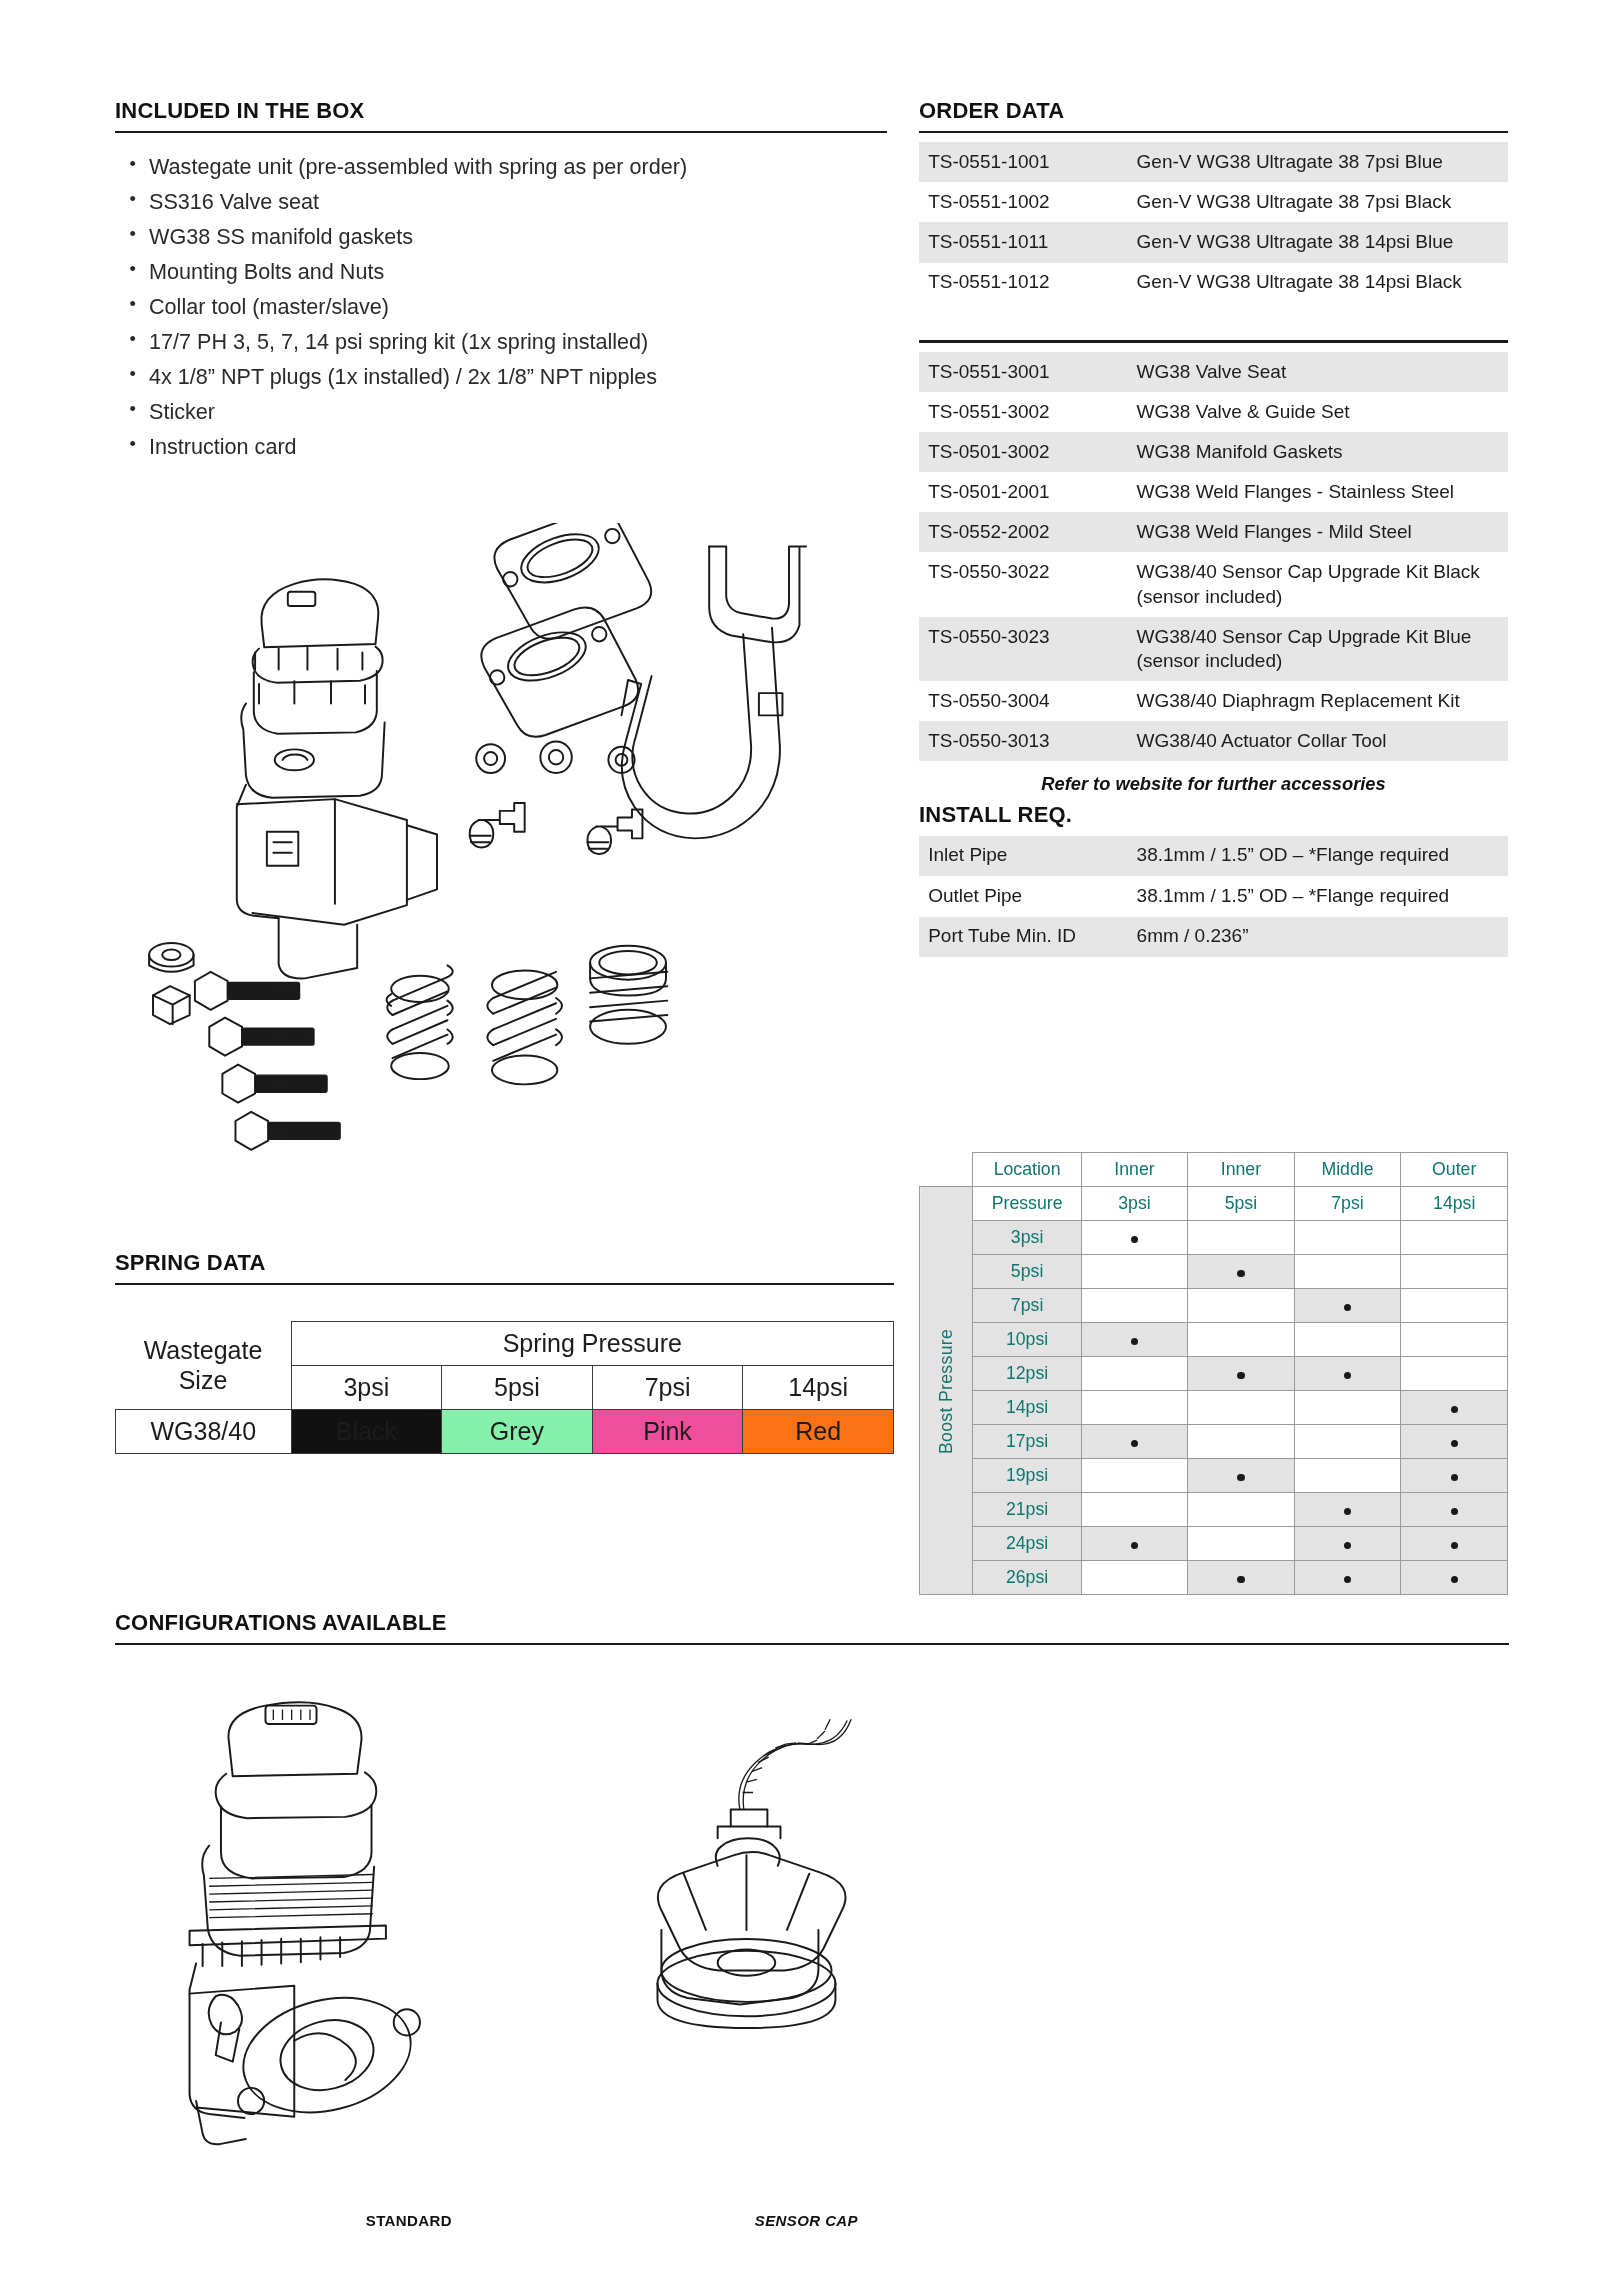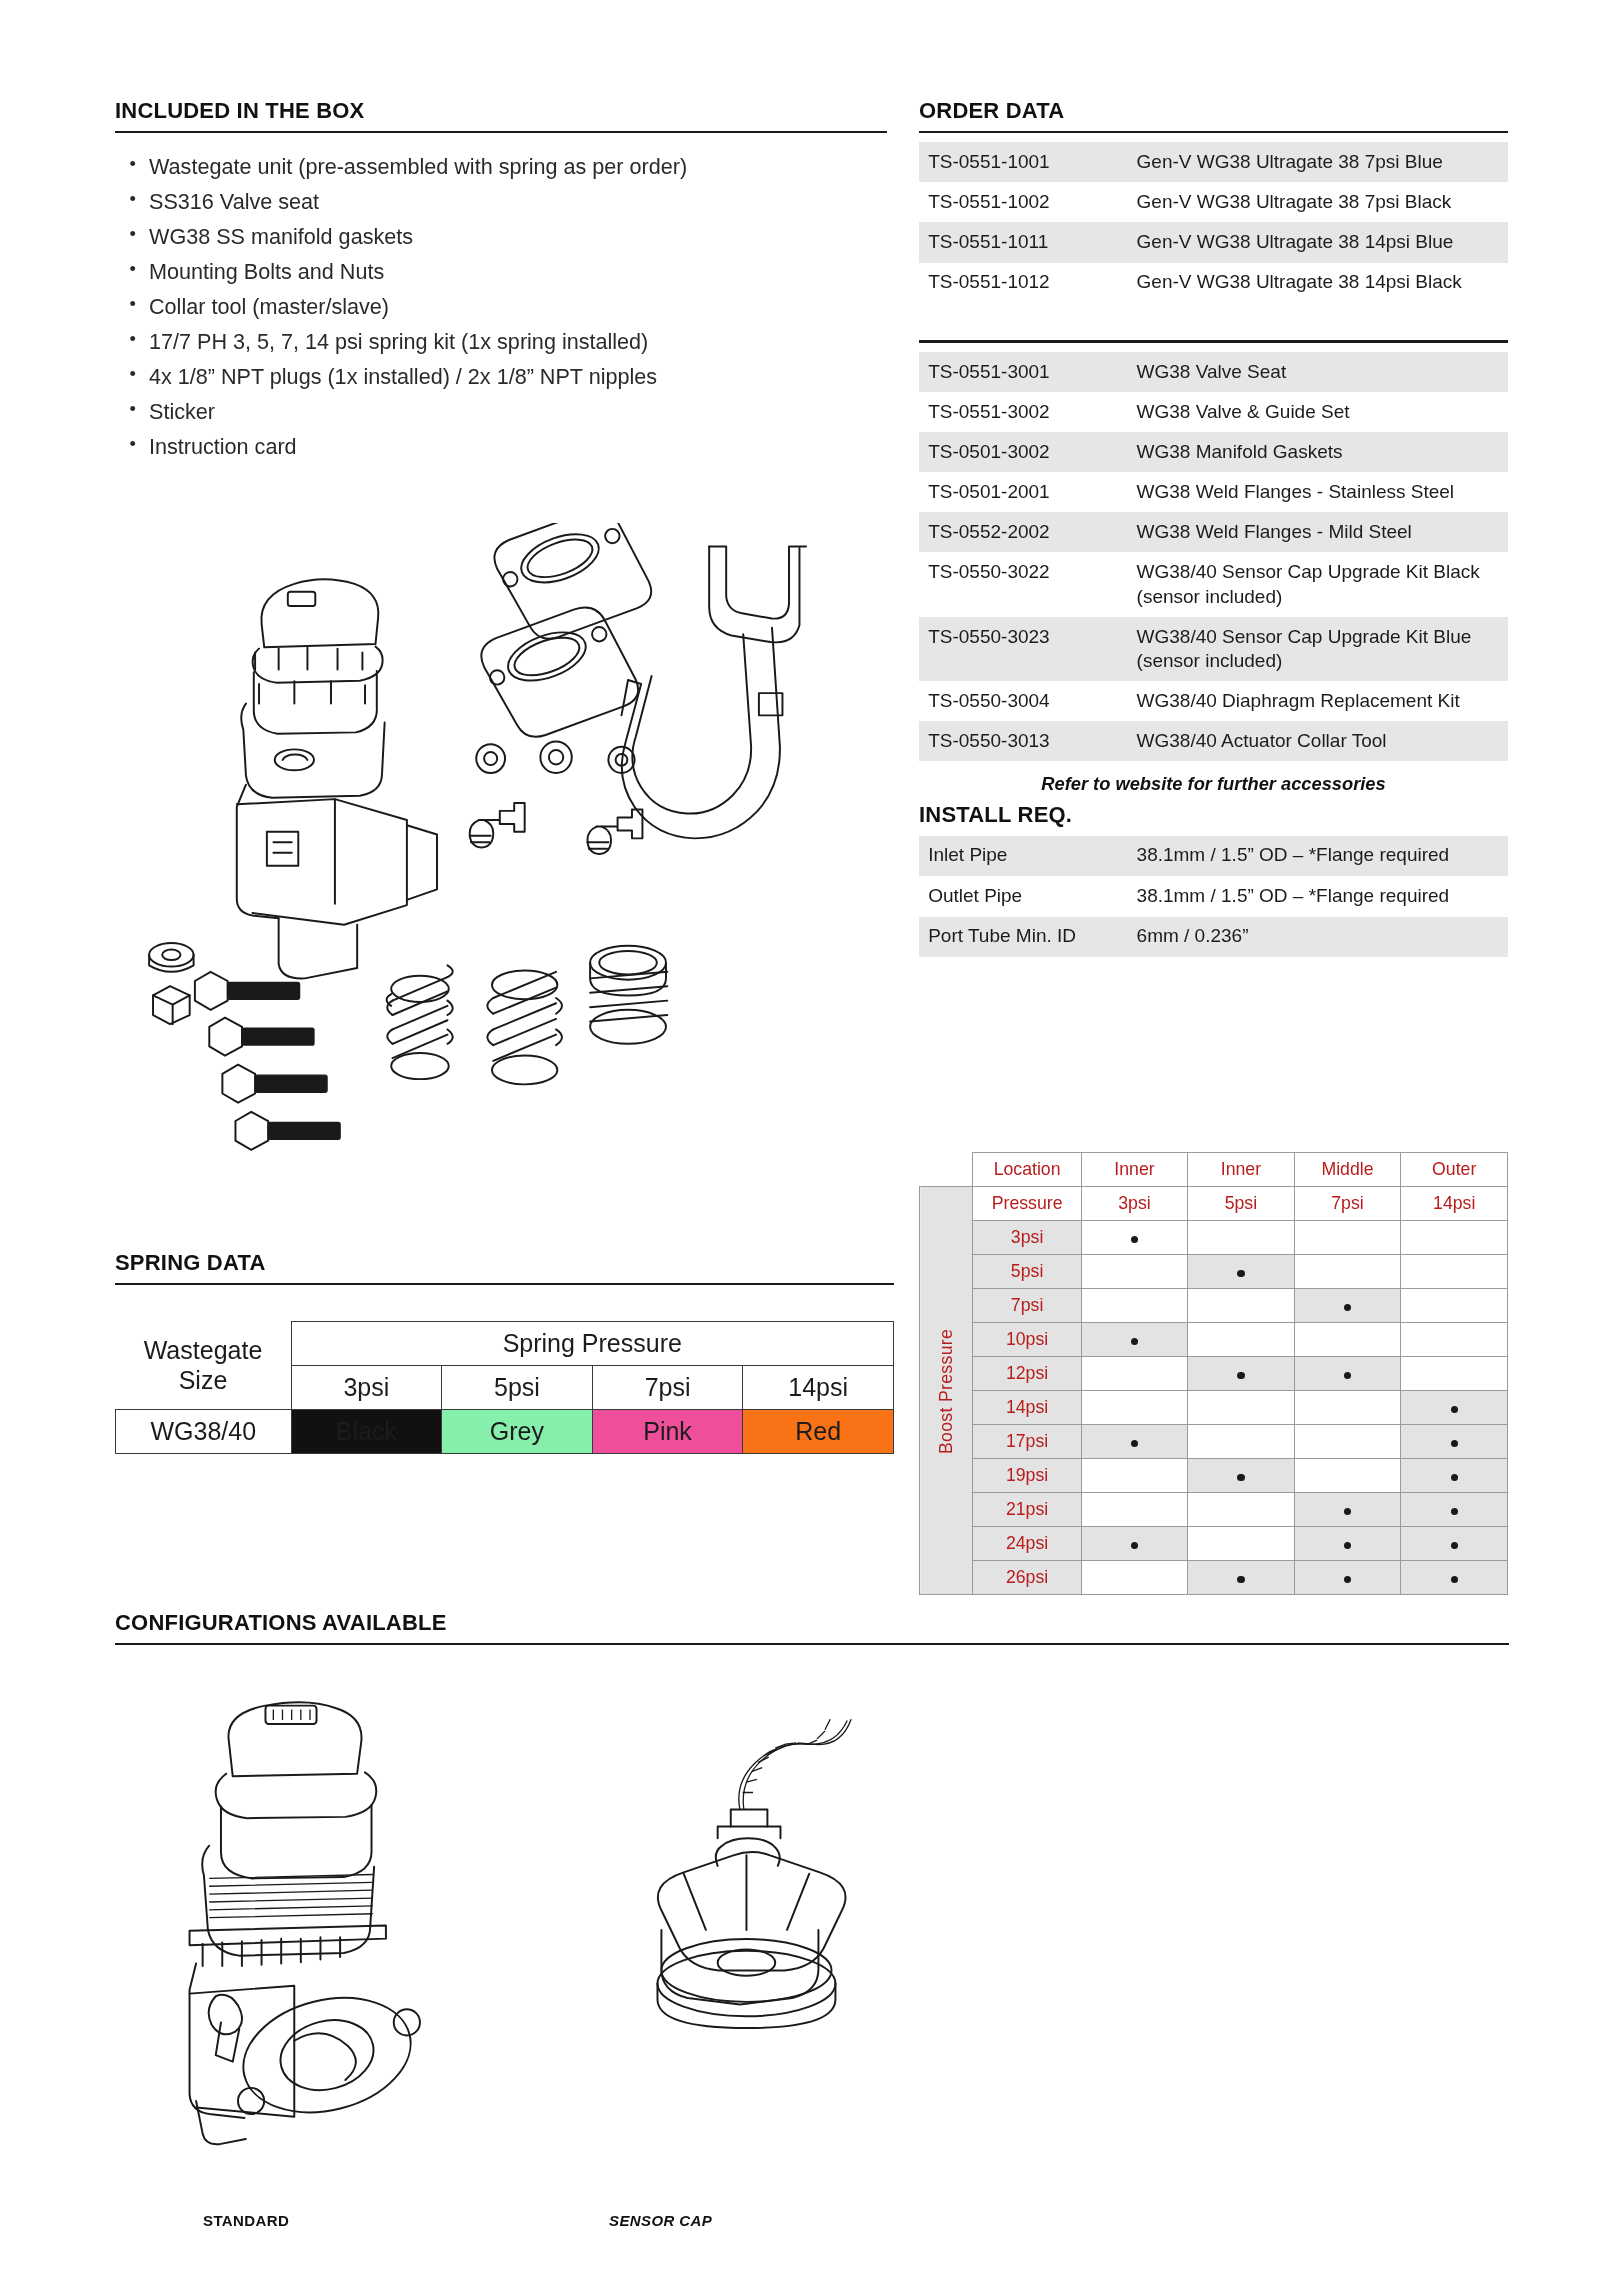--- a/index.html
+++ b/index.html
@@ -113,21 +113,21 @@
   
   .matrix-wrap {
     position: absolute;
     left: 919px;
     top: 1152px;
     width: 589px;
   }
   table.matrix {
     border-collapse: collapse;
     font-size: 17.7px;
-    color: #b91c1c;
+    color: #0f766e;
   }
   table.matrix td, table.matrix th {
     border: 1.3px solid #9a9a9a;
     text-align: center;
     height: 33px;
     font-weight: normal;
     padding: 0 5.2px;
   }
   table.matrix td.rowhead { width: 98px; }
   table.matrix td.cell { width: 97px; }
@@ -184,21 +184,21 @@
   .config-wrap {
     position: absolute;
     left: 115px;
     top: 1610px;
     width: 1394px;
   }
   .config-caption {
     font-size: 15px;
     font-weight: bold;
     letter-spacing: 0.4px;
-    text-align: left;
+    text-align: right;
     color: #111;
   }
 
   
   .illus {
     position: absolute;
   }
   svg { display: block; }
   .ln { fill: none; stroke: #1a1a1a; stroke-width: 3; stroke-linejoin: round; stroke-linecap: round; }
   .ln2 { fill: none; stroke: #1a1a1a; stroke-width: 2; }

